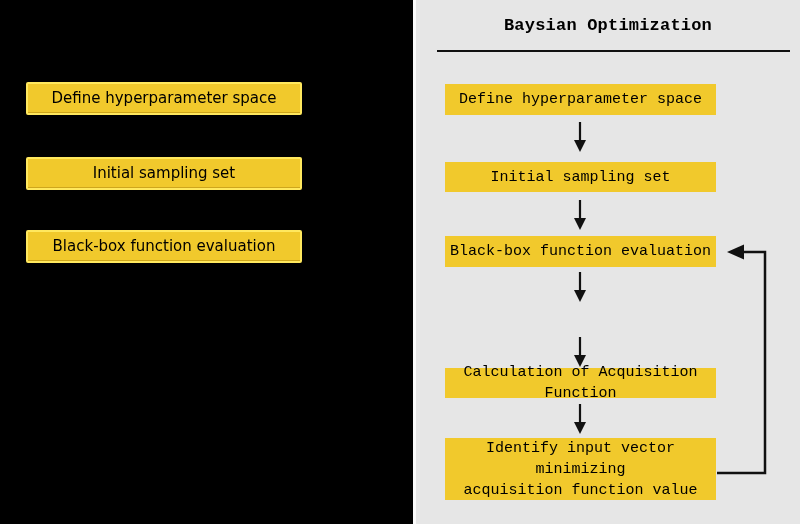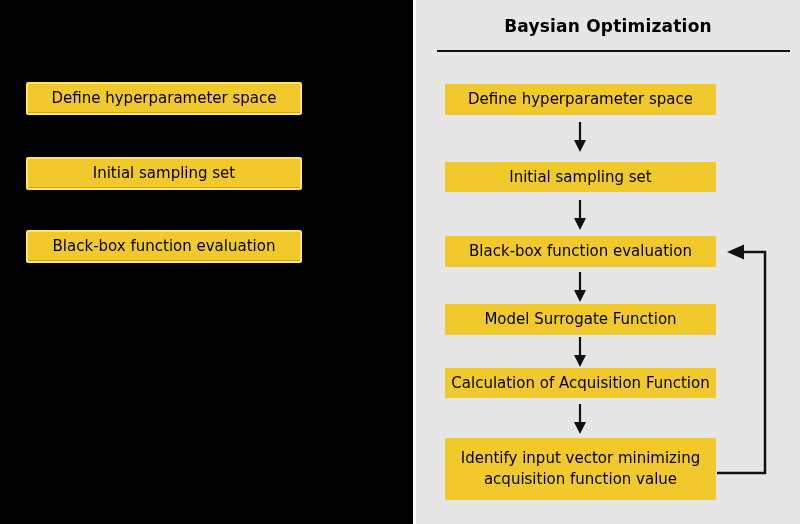--- a/index.html
+++ b/index.html
@@ -38,20 +38,21 @@
 
   
   .panel {
     position: absolute;
     left: 413px;
     top: 0;
     width: 387px;
     height: 524px;
     background: #e6e6e6;
     border-left: 3px solid #fbfbfb;
+    font-family: Liberation Mono, monospace;
   }
   .panel-title {
     position: absolute;
     top: 16px;
     left: 0;
     width: 100%;
     text-align: center;
     font-size: 17px;
     font-weight: bold;
     letter-spacing: 0.2px;
@@ -128,23 +129,20 @@
 
     <div class="step s1">
       <span>Define hyperparameter space</span>
     </div>
     <div class="step s2">
       <span>Initial sampling set</span>
     </div>
     <div class="step s3">
       <span>Black-box function evaluation</span>
     </div>
-    <div class="step s4">
-      <span>Model Surrogate Function</span>
-    </div>
     <div class="step s5">
       <span>Calculation of Acquisition Function</span>
     </div>
     <div class="step s6">
       <span>Identify input vector minimizing
 acquisition function value</span>
     </div>
 
     <svg class="down-arrow a1" viewBox="0 0 16 30">
       <line x1="8" y1="0" x2="8" y2="19" stroke="#111" stroke-width="2.2"></line>

